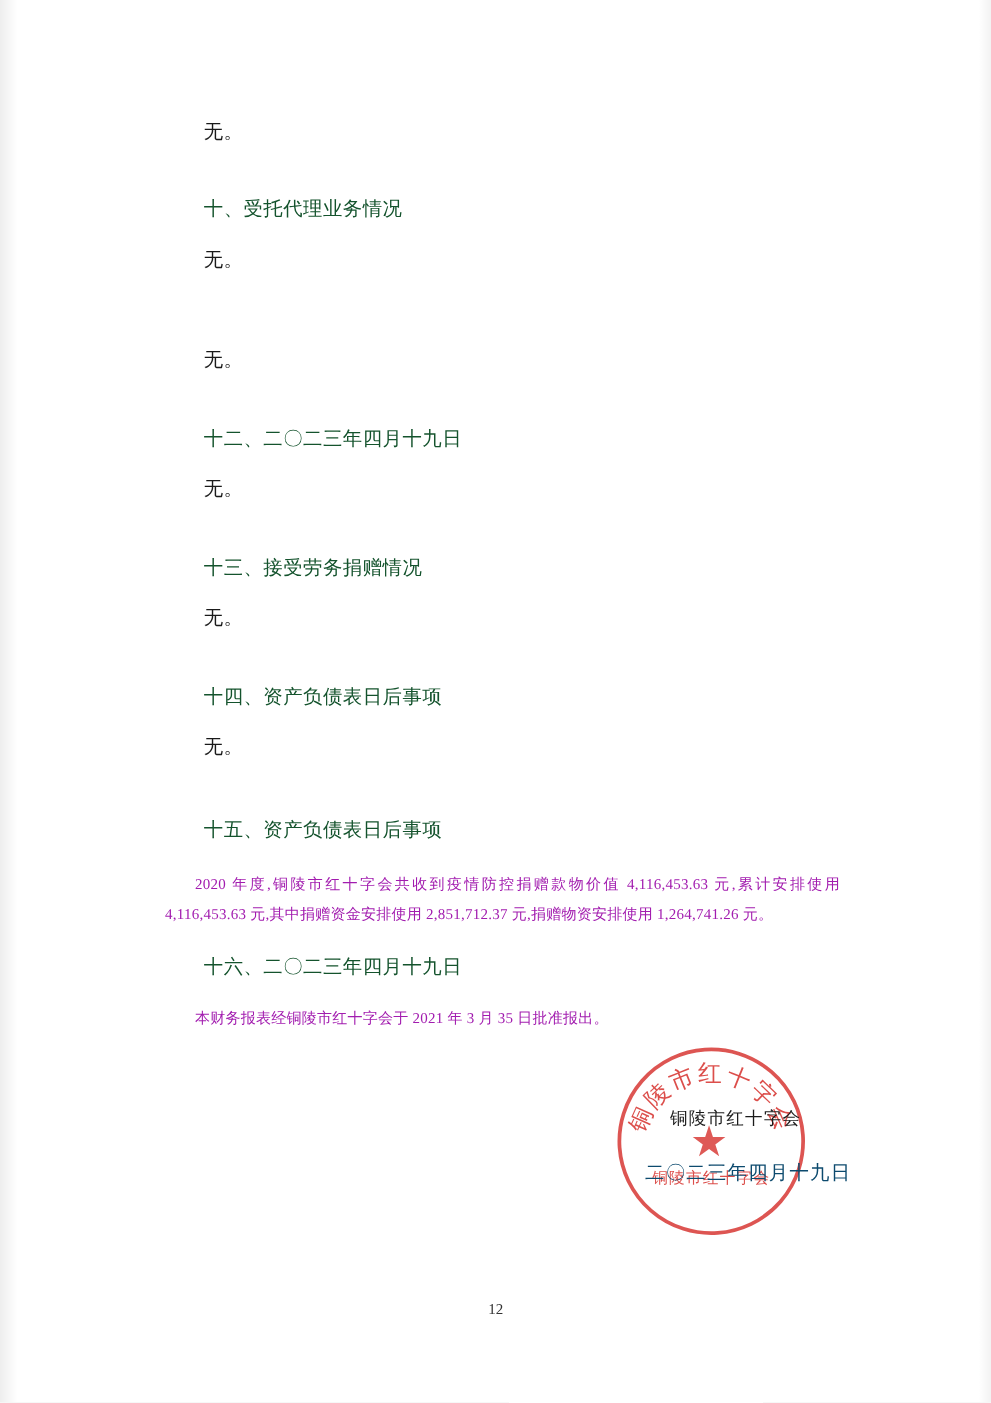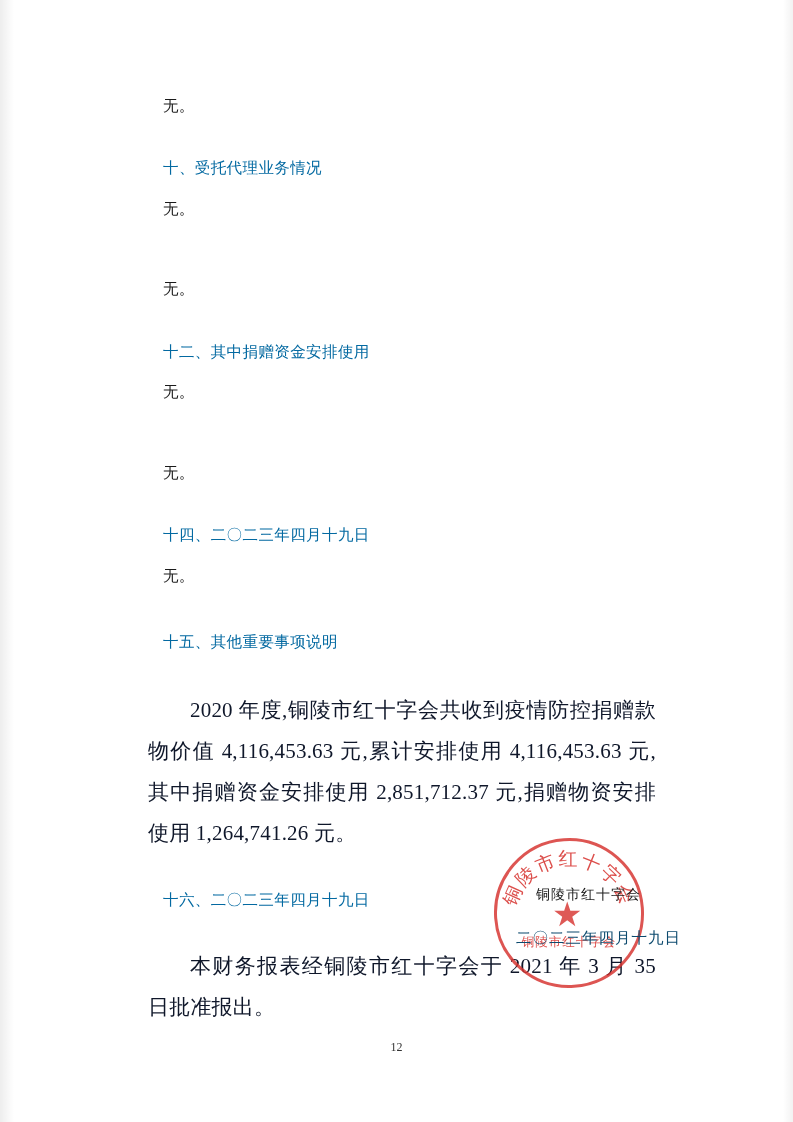--- a/index.html
+++ b/index.html
@@ -38,38 +38,38 @@
   }
   .content {
     position: absolute;
     left: 132px;
     top: 95px;
     width: 540px;
   }
   .heading {
     font-size: 15.5px;
     line-height: 1.45;
-    color: #0369a1;
+    color: #14532d;
     text-indent: 2em;
     margin: 0;
     letter-spacing: 0.4px;
   }
   .para {
     font-size: 15.5px;
     line-height: 1.45;
     color: #1a1a1a;
     text-indent: 2em;
     margin: 0;
     letter-spacing: 0.3px;
   }
   .para-flow {
-    font-size: 21px;
+    font-size: 12px;
     line-height: 1.95;
-    color: #0f172a;
-    margin: 16px;
+    color: #a21caf;
+    margin: 0;
     text-align: justify;
     text-indent: 2em;
     letter-spacing: 0.2px;
   }
   .gap-small { height: 20px; }
   .gap-sec { height: 40px; }
   .gap-sec2 { height: 44px; }
   .gap-line { height: 18px; }
 
   .sec { margin-bottom: 0; }
@@ -178,44 +178,45 @@
     <div class="gap-sec"></div>
 
     <div class="sec">
       <div class="gap-line"></div>
       <p class="para">无。</p>
     </div>
 
     <div class="gap-sec"></div>
 
     <div class="sec">
-      <p class="heading">十二、其中捐赠资金安排使用</p>
-      <div class="gap-line"></div>
-      <p class="para">无。</p>
-    </div>
-
-    <div class="gap-sec"></div>
-
-    <div class="sec">
-      <div class="gap-line"></div>
-      <p class="para">无。</p>
-    </div>
-
-    <div class="gap-sec"></div>
-
-    <div class="sec">
-      <p class="heading">十四、二〇二三年四月十九日</p>
+      <p class="heading">十二、二〇二三年四月十九日</p>
+      <div class="gap-line"></div>
+      <p class="para">无。</p>
+    </div>
+
+    <div class="gap-sec"></div>
+
+    <div class="sec">
+      <p class="heading">十三、接受劳务捐赠情况</p>
+      <div class="gap-line"></div>
+      <p class="para">无。</p>
+    </div>
+
+    <div class="gap-sec"></div>
+
+    <div class="sec">
+      <p class="heading">十四、资产负债表日后事项</p>
       <div class="gap-line"></div>
       <p class="para">无。</p>
     </div>
 
     <div class="gap-sec2"></div>
 
     <div class="sec">
-      <p class="heading">十五、其他重要事项说明</p>
+      <p class="heading">十五、资产负债表日后事项</p>
       <div class="gap-small"></div>
       <p class="para-flow">2020 年度,铜陵市红十字会共收到疫情防控捐赠款物价值 4,116,453.63 元,累计安排使用 4,116,453.63 元,其中捐赠资金安排使用 2,851,712.37 元,捐赠物资安排使用 1,264,741.26 元。</p>
     </div>
 
     <div class="gap-small"></div>
 
     <div class="sec">
       <p class="heading">十六、二〇二三年四月十九日</p>
       <div class="gap-line"></div>
       <p class="para-flow">本财务报表经铜陵市红十字会于 2021 年 3 月 35 日批准报出。</p>

